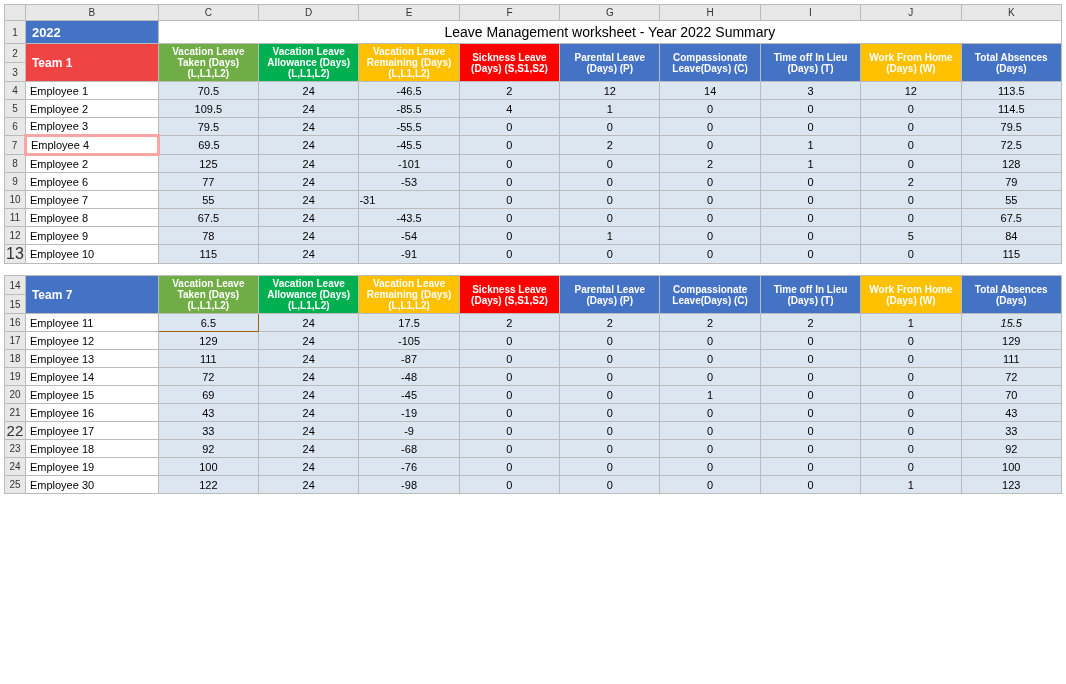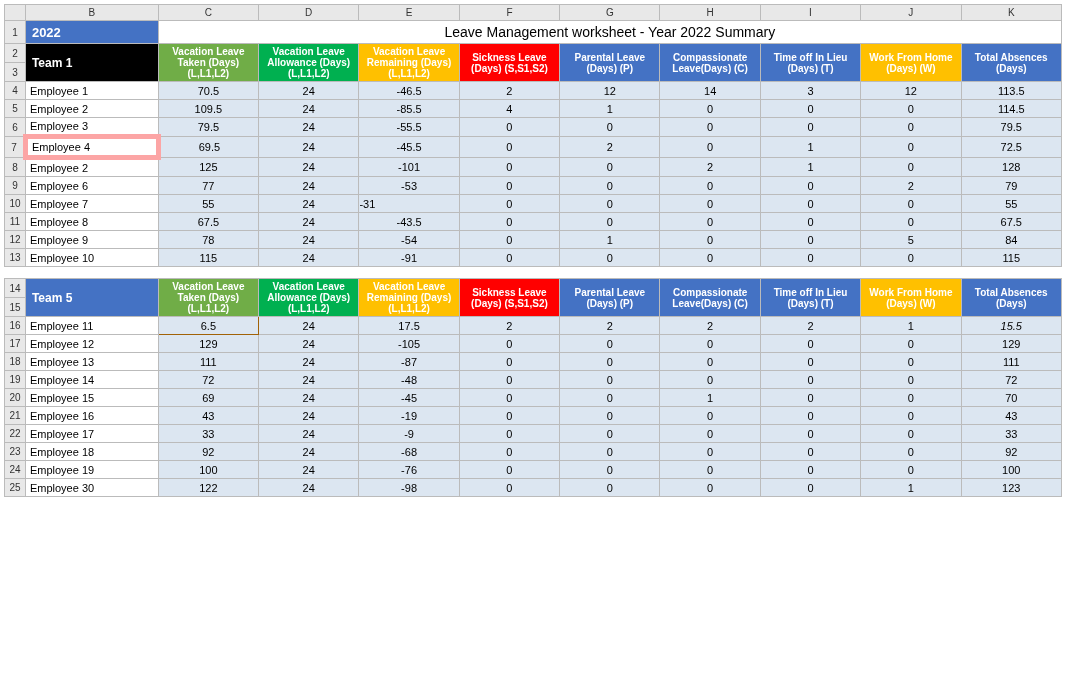--- a/index.html
+++ b/index.html
@@ -83,21 +83,21 @@
       </tr>
 
       <tr>
         <td style="background:#e8e8e8; border:1px solid #bbb; text-align:center; font-size:10px; color:#333; height:18px;">1</td>
         <td style="background:#4472c4; color:#fff; font-weight:bold; font-size:13px; padding:3px 6px; border:1px solid #bbb;">2022</td>
         <td colspan="9" style="background:#fff; text-align:center; font-size:14px; border:1px solid #bbb; padding:3px;">Leave Management worksheet - Year 2022 Summary</td>
       </tr>
 
       <tr>
         <td style="background:#e8e8e8; border:1px solid #bbb; text-align:center; font-size:10px; color:#333; height:18px;">2</td>
-        <td style="background:#000000; color:#fff; font-weight:bold; font-size:12px; padding:3px 6px; border:1px solid #bbb; vertical-align:middle;" rowspan="2">Team 1</td>
+        <td style="background:#ef4444; color:#fff; font-weight:bold; font-size:12px; padding:3px 6px; border:1px solid #bbb; vertical-align:middle;" rowspan="2">Team 1</td>
         <td style="background:#70ad47; color:#fff; font-weight:bold; font-size:10px; text-align:center; border:1px solid #bbb; padding:2px; vertical-align:middle;" rowspan="2">Vacation Leave Taken (Days)<br>(L,L1,L2)</td>
         <td style="background:#00b050; color:#fff; font-weight:bold; font-size:10px; text-align:center; border:1px solid #bbb; padding:2px; vertical-align:middle;" rowspan="2">Vacation Leave Allowance (Days)<br>(L,L1,L2)</td>
         <td style="background:#ffc000; color:#fff; font-weight:bold; font-size:10px; text-align:center; border:1px solid #bbb; padding:2px; vertical-align:middle;" rowspan="2">Vacation Leave Remaining (Days)<br>(L,L1,L2)</td>
         <td style="background:#ff0000; color:#fff; font-weight:bold; font-size:10px; text-align:center; border:1px solid #bbb; padding:2px; vertical-align:middle;" rowspan="2">Sickness Leave (Days) (S,S1,S2)</td>
         <td style="background:#4472c4; color:#fff; font-weight:bold; font-size:10px; text-align:center; border:1px solid #bbb; padding:2px; vertical-align:middle;" rowspan="2">Parental Leave (Days) (P)</td>
         <td style="background:#4472c4; color:#fff; font-weight:bold; font-size:10px; text-align:center; border:1px solid #bbb; padding:2px; vertical-align:middle;" rowspan="2">Compassionate Leave(Days) (C)</td>
         <td style="background:#4472c4; color:#fff; font-weight:bold; font-size:10px; text-align:center; border:1px solid #bbb; padding:2px; vertical-align:middle;" rowspan="2">Time off In Lieu (Days) (T)</td>
         <td style="background:#ffc000; color:#fff; font-weight:bold; font-size:10px; text-align:center; border:1px solid #bbb; padding:2px; vertical-align:middle;" rowspan="2">Work From Home (Days) (W)</td>
         <td style="background:#4472c4; color:#fff; font-weight:bold; font-size:10px; text-align:center; border:1px solid #bbb; padding:2px; vertical-align:middle;" rowspan="2">Total Absences (Days)</td>
       </tr>
@@ -139,21 +139,21 @@
         <td class="data-cell" style="background:#dce6f1; border:1px solid #bbb; text-align:center;">-55.5</td>
         <td class="data-cell" style="background:#dce6f1; border:1px solid #bbb; text-align:center;">0</td>
         <td class="data-cell" style="background:#dce6f1; border:1px solid #bbb; text-align:center;">0</td>
         <td class="data-cell" style="background:#dce6f1; border:1px solid #bbb; text-align:center;">0</td>
         <td class="data-cell" style="background:#dce6f1; border:1px solid #bbb; text-align:center;">0</td>
         <td class="data-cell" style="background:#dce6f1; border:1px solid #bbb; text-align:center;">0</td>
         <td class="data-cell" style="background:#dce6f1; border:1px solid #bbb; text-align:center;">79.5</td>
       </tr>
       <tr class="data-row">
         <td style="background:#e8e8e8; border:1px solid #bbb; text-align:center; font-size:10px; color:#333; height:18px;">7</td>
-        <td class="employee-col" style="text-align:left; background:#fff; border:5px solid #fca5a5; padding:2px 4px;">Employee 4</td>
+        <td class="employee-col" style="text-align:left; background:#fff; border:3px solid #fca5a5; padding:2px 4px;">Employee 4</td>
         <td class="data-cell" style="background:#dce6f1; border:1px solid #bbb; text-align:center;">69.5</td>
         <td class="data-cell" style="background:#dce6f1; border:1px solid #bbb; text-align:center;">24</td>
         <td class="data-cell" style="background:#dce6f1; border:1px solid #bbb; text-align:center;">-45.5</td>
         <td class="data-cell" style="background:#dce6f1; border:1px solid #bbb; text-align:center;">0</td>
         <td class="data-cell" style="background:#dce6f1; border:1px solid #bbb; text-align:center;">2</td>
         <td class="data-cell" style="background:#dce6f1; border:1px solid #bbb; text-align:center;">0</td>
         <td class="data-cell" style="background:#dce6f1; border:1px solid #bbb; text-align:center;">1</td>
         <td class="data-cell" style="background:#dce6f1; border:1px solid #bbb; text-align:center;">0</td>
         <td class="data-cell" style="background:#dce6f1; border:1px solid #bbb; text-align:center;">72.5</td>
       </tr>
@@ -216,40 +216,40 @@
         <td class="data-cell" style="background:#dce6f1; border:1px solid #bbb; text-align:center;">24</td>
         <td class="data-cell" style="background:#dce6f1; border:1px solid #bbb; text-align:center;">-54</td>
         <td class="data-cell" style="background:#dce6f1; border:1px solid #bbb; text-align:center;">0</td>
         <td class="data-cell" style="background:#dce6f1; border:1px solid #bbb; text-align:center;">1</td>
         <td class="data-cell" style="background:#dce6f1; border:1px solid #bbb; text-align:center;">0</td>
         <td class="data-cell" style="background:#dce6f1; border:1px solid #bbb; text-align:center;">0</td>
         <td class="data-cell" style="background:#dce6f1; border:1px solid #bbb; text-align:center;">5</td>
         <td class="data-cell" style="background:#dce6f1; border:1px solid #bbb; text-align:center;">84</td>
       </tr>
       <tr class="data-row">
-        <td style="background:#e8e8e8; border:1px solid #bbb; text-align:center; font-size:10px; color:#333; height:18px;">13</td>
+        <td style="background:#e8e8e8; border:1px solid #bbb; text-align:center; font-size:16px; color:#333; height:18px;">13</td>
         <td class="employee-col" style="text-align:left; background:#fff; border:1px solid #bbb; padding:2px 4px;">Employee 10</td>
         <td class="data-cell" style="background:#dce6f1; border:1px solid #bbb; text-align:center;">115</td>
         <td class="data-cell" style="background:#dce6f1; border:1px solid #bbb; text-align:center;">24</td>
         <td class="data-cell" style="background:#dce6f1; border:1px solid #bbb; text-align:center;">-91</td>
         <td class="data-cell" style="background:#dce6f1; border:1px solid #bbb; text-align:center;">0</td>
         <td class="data-cell" style="background:#dce6f1; border:1px solid #bbb; text-align:center;">0</td>
         <td class="data-cell" style="background:#dce6f1; border:1px solid #bbb; text-align:center;">0</td>
         <td class="data-cell" style="background:#dce6f1; border:1px solid #bbb; text-align:center;">0</td>
         <td class="data-cell" style="background:#dce6f1; border:1px solid #bbb; text-align:center;">0</td>
         <td class="data-cell" style="background:#dce6f1; border:1px solid #bbb; text-align:center;">115</td>
       </tr>
 
       <tr>
         <td colspan="11" style="background:#fff; border:none; height:12px;"></td>
       </tr>
 
       <tr>
         <td style="background:#e8e8e8; border:1px solid #bbb; text-align:center; font-size:10px; color:#333; height:18px;">14</td>
-        <td style="background:#4472c4; color:#fff; font-weight:bold; font-size:12px; padding:3px 6px; border:1px solid #bbb; vertical-align:middle;" rowspan="2">Team 5</td>
+        <td style="background:#4472c4; color:#fff; font-weight:bold; font-size:12px; padding:3px 6px; border:1px solid #bbb; vertical-align:middle;" rowspan="2">Team 7</td>
         <td style="background:#70ad47; color:#fff; font-weight:bold; font-size:10px; text-align:center; border:1px solid #bbb; padding:2px; vertical-align:middle;" rowspan="2">Vacation Leave Taken (Days)<br>(L,L1,L2)</td>
         <td style="background:#00b050; color:#fff; font-weight:bold; font-size:10px; text-align:center; border:1px solid #bbb; padding:2px; vertical-align:middle;" rowspan="2">Vacation Leave Allowance (Days)<br>(L,L1,L2)</td>
         <td style="background:#ffc000; color:#fff; font-weight:bold; font-size:10px; text-align:center; border:1px solid #bbb; padding:2px; vertical-align:middle;" rowspan="2">Vacation Leave Remaining (Days)<br>(L,L1,L2)</td>
         <td style="background:#ff0000; color:#fff; font-weight:bold; font-size:10px; text-align:center; border:1px solid #bbb; padding:2px; vertical-align:middle;" rowspan="2">Sickness Leave (Days) (S,S1,S2)</td>
         <td style="background:#4472c4; color:#fff; font-weight:bold; font-size:10px; text-align:center; border:1px solid #bbb; padding:2px; vertical-align:middle;" rowspan="2">Parental Leave (Days) (P)</td>
         <td style="background:#4472c4; color:#fff; font-weight:bold; font-size:10px; text-align:center; border:1px solid #bbb; padding:2px; vertical-align:middle;" rowspan="2">Compassionate Leave(Days) (C)</td>
         <td style="background:#4472c4; color:#fff; font-weight:bold; font-size:10px; text-align:center; border:1px solid #bbb; padding:2px; vertical-align:middle;" rowspan="2">Time off In Lieu (Days) (T)</td>
         <td style="background:#ffc000; color:#fff; font-weight:bold; font-size:10px; text-align:center; border:1px solid #bbb; padding:2px; vertical-align:middle;" rowspan="2">Work From Home (Days) (W)</td>
         <td style="background:#4472c4; color:#fff; font-weight:bold; font-size:10px; text-align:center; border:1px solid #bbb; padding:2px; vertical-align:middle;" rowspan="2">Total Absences (Days)</td>
       </tr>
@@ -329,21 +329,21 @@
         <td class="data-cell" style="background:#dce6f1; border:1px solid #bbb; text-align:center;">24</td>
         <td class="data-cell" style="background:#dce6f1; border:1px solid #bbb; text-align:center;">-19</td>
         <td class="data-cell" style="background:#dce6f1; border:1px solid #bbb; text-align:center;">0</td>
         <td class="data-cell" style="background:#dce6f1; border:1px solid #bbb; text-align:center;">0</td>
         <td class="data-cell" style="background:#dce6f1; border:1px solid #bbb; text-align:center;">0</td>
         <td class="data-cell" style="background:#dce6f1; border:1px solid #bbb; text-align:center;">0</td>
         <td class="data-cell" style="background:#dce6f1; border:1px solid #bbb; text-align:center;">0</td>
         <td class="data-cell" style="background:#dce6f1; border:1px solid #bbb; text-align:center;">43</td>
       </tr>
       <tr class="data-row">
-        <td style="background:#e8e8e8; border:1px solid #bbb; text-align:center; font-size:10px; color:#333; height:18px;">22</td>
+        <td style="background:#e8e8e8; border:1px solid #bbb; text-align:center; font-size:15px; color:#333; height:18px;">22</td>
         <td class="employee-col" style="text-align:left; background:#fff; border:1px solid #bbb; padding:2px 4px;">Employee 17</td>
         <td class="data-cell" style="background:#dce6f1; border:1px solid #bbb; text-align:center;">33</td>
         <td class="data-cell" style="background:#dce6f1; border:1px solid #bbb; text-align:center;">24</td>
         <td class="data-cell" style="background:#dce6f1; border:1px solid #bbb; text-align:center;">-9</td>
         <td class="data-cell" style="background:#dce6f1; border:1px solid #bbb; text-align:center;">0</td>
         <td class="data-cell" style="background:#dce6f1; border:1px solid #bbb; text-align:center;">0</td>
         <td class="data-cell" style="background:#dce6f1; border:1px solid #bbb; text-align:center;">0</td>
         <td class="data-cell" style="background:#dce6f1; border:1px solid #bbb; text-align:center;">0</td>
         <td class="data-cell" style="background:#dce6f1; border:1px solid #bbb; text-align:center;">0</td>
         <td class="data-cell" style="background:#dce6f1; border:1px solid #bbb; text-align:center;">33</td>

